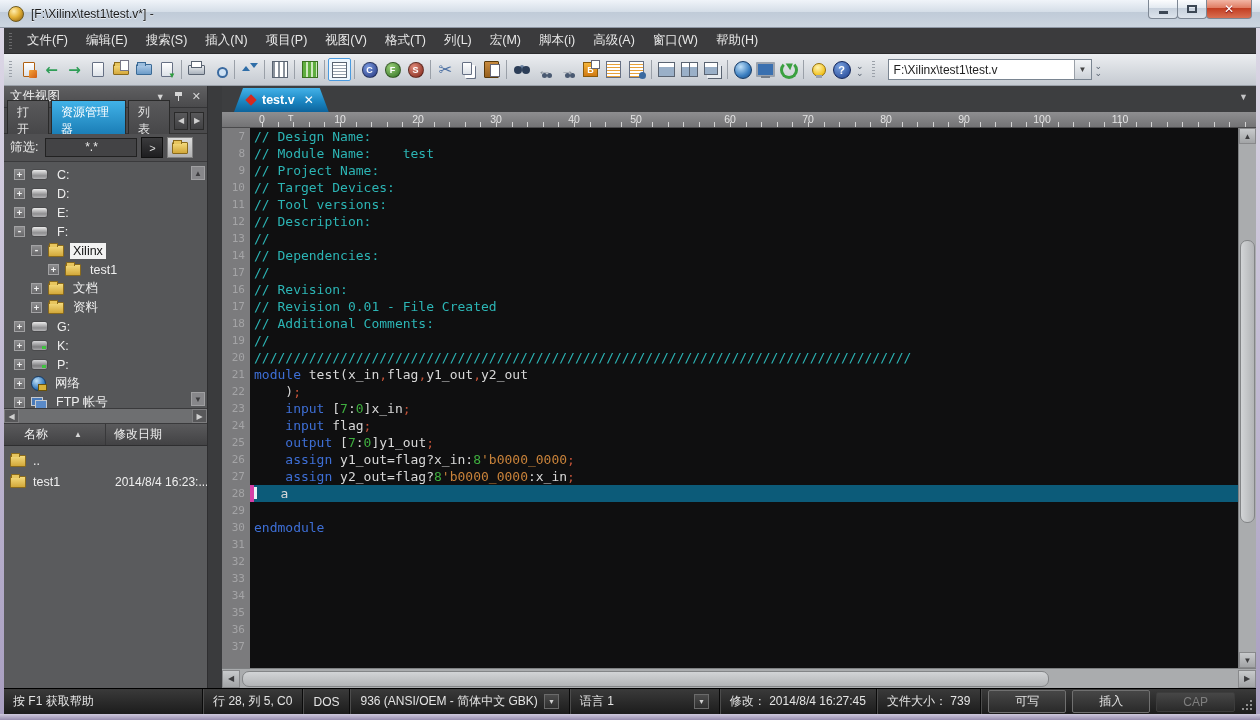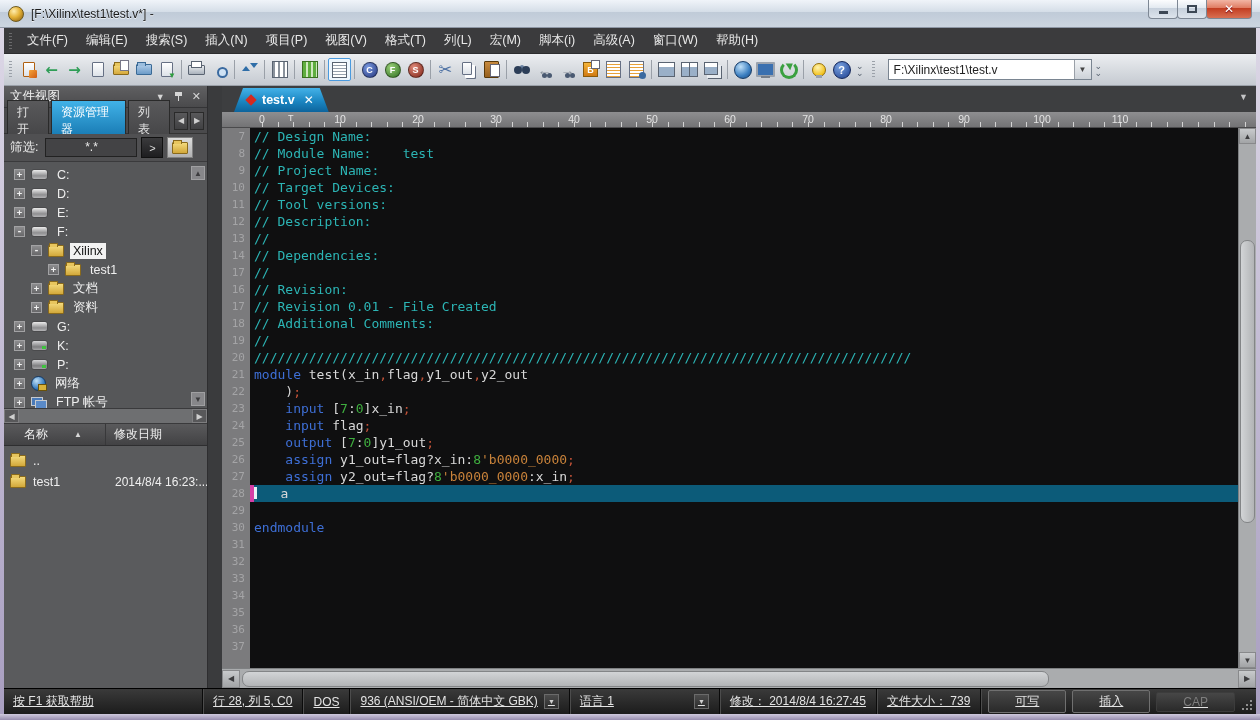--- a/index.html
+++ b/index.html
@@ -202,21 +202,21 @@
   .hscroll{height:20px;flex:none;background:#aaacae;display:flex;align-items:center;border-top:1px solid #7e8082;position:relative;}
   .hbtn{width:18px;height:18px;background:linear-gradient(#c8cacc,#a2a4a6);border:1px solid #88898b;
     color:#3c3c3e;font-size:8px;display:flex;align-items:center;justify-content:center;flex:none;}
   .hthumb{margin-left:2px;width:78%;height:16px;border-radius:7px;
     background:linear-gradient(#d2d4d6,#b2b4b6);border:1px solid #838587;}
   .hsp{flex:1;} .hend{margin-left:auto;}
   
   .statusbar{position:absolute;left:4px;right:4px;bottom:6px;height:26px;color:#e4e4e4;font-size:12px;
     background:linear-gradient(#3a3a3a,#1c1c1c);display:flex;align-items:center;border-top:1px solid #000;}
   .seg{height:100%;display:flex;align-items:center;padding:0 10px;border-left:1px solid #0a0a0a;
-    box-shadow:inset 1px 0 0 #4c4c4c;white-space:nowrap;text-decoration:underline;}
+    box-shadow:inset 1px 0 0 #4c4c4c;white-space:nowrap;}
   .seg.first{border-left:none;box-shadow:none;flex:1;padding-left:9px;}
   .sdrop{width:15px;height:15px;margin-left:6px;background:linear-gradient(#4c4c4c,#2e2e2e);border:1px solid #6a6a6a;
     color:#cfcfcf;font-size:7px;display:flex;align-items:center;justify-content:center;}
   .sbtn{border:1px solid #707070;background:linear-gradient(#474747,#2a2a2a);padding:2px 26px;margin:0 3px;border-radius:2px;}
   .sbtn.dim{color:#7e7e7e;border-color:#3c3c3c;}
   .rgrip{width:14px;height:100%;position:relative;}
   .rgrip::before{content:"";position:absolute;right:4px;bottom:4px;width:2px;height:2px;background:#8e8e8e;
     box-shadow:0 -4px #8e8e8e,0 -8px #8e8e8e,-4px 0 #8e8e8e,-4px -4px #8e8e8e,-8px 0 #8e8e8e;}
 </style>
 </head>
@@ -470,21 +470,21 @@
         <div class="tdrop">▼</div>
       </div>
       <div class="ruler" id="ruler">
         <div class="ruler-ticks"></div>
         <div class="ruler-T" style="left:66px;">T</div>
       <span class="ruler-num" style="left: 40px;">0</span>
           <span class="ruler-num" style="left: 118px;">10</span>
           <span class="ruler-num" style="left: 196px;">20</span>
           <span class="ruler-num" style="left: 274px;">30</span>
           <span class="ruler-num" style="left: 352px;">40</span>
-          <span class="ruler-num" style="left: 430px;">50</span>
+          <span class="ruler-num" style="left: 414px;">50</span>
           <span class="ruler-num" style="left: 508px;">60</span>
           <span class="ruler-num" style="left: 586px;">70</span>
           <span class="ruler-num" style="left: 664px;">80</span>
           <span class="ruler-num" style="left: 742px;">90</span>
           <span class="ruler-num" style="left: 820px;">100</span>
           <span class="ruler-num" style="left: 898px;">110</span>
           <span class="ruler-num" style="left: 1020px; margin-top: 44px;">120</span>
         </div>
       <div class="codewrap">
         <div class="gutter-bg"></div>

